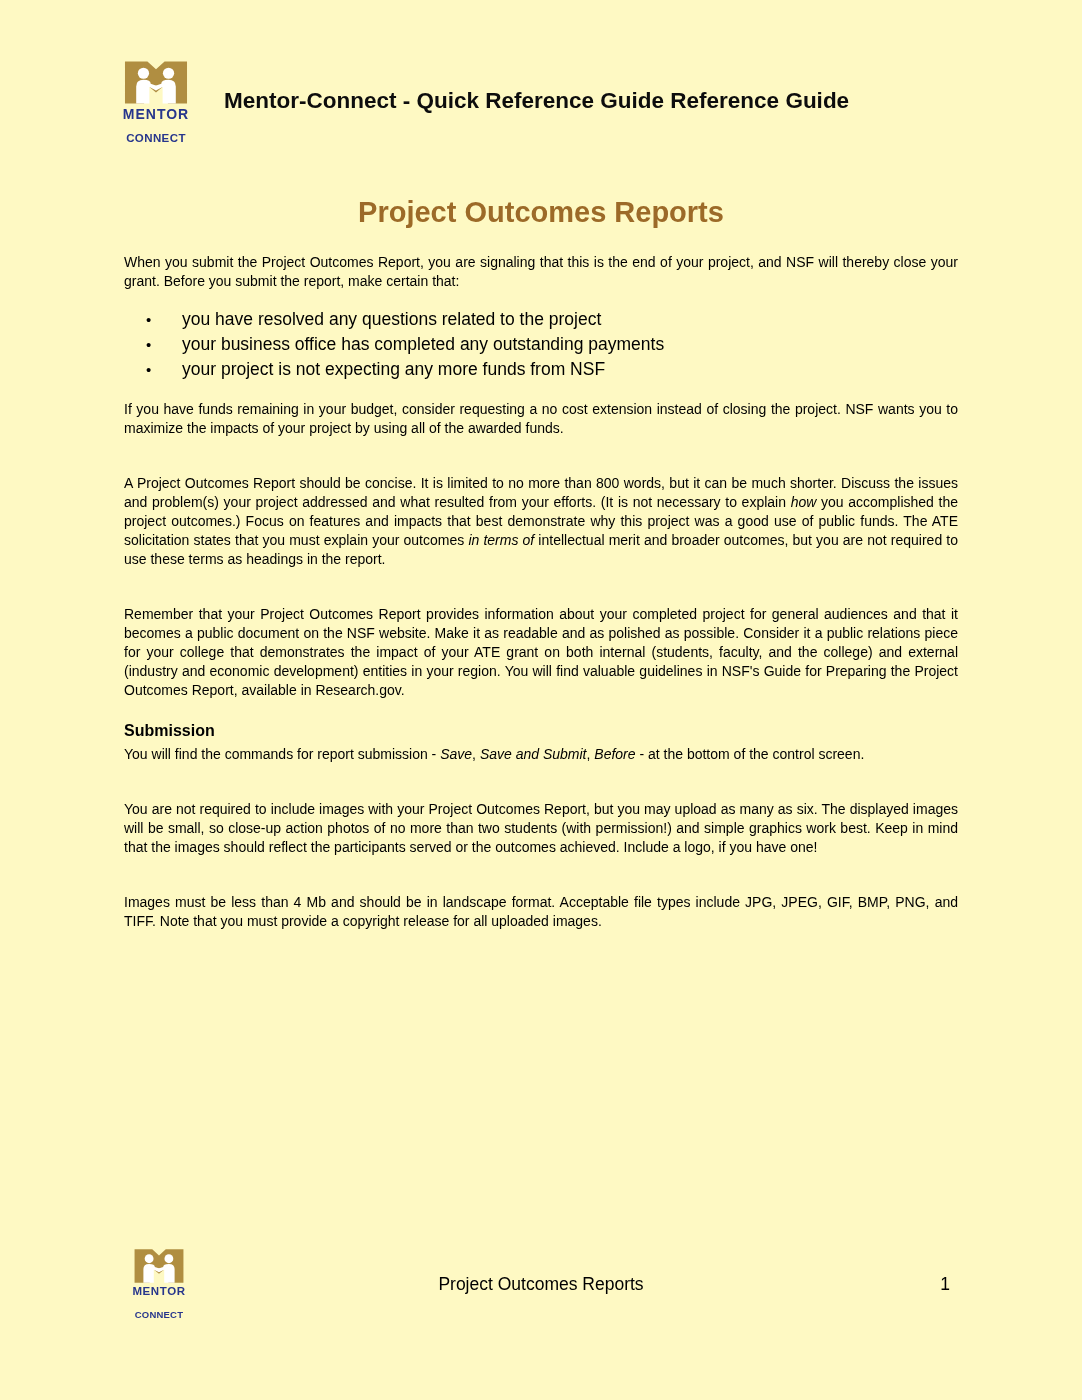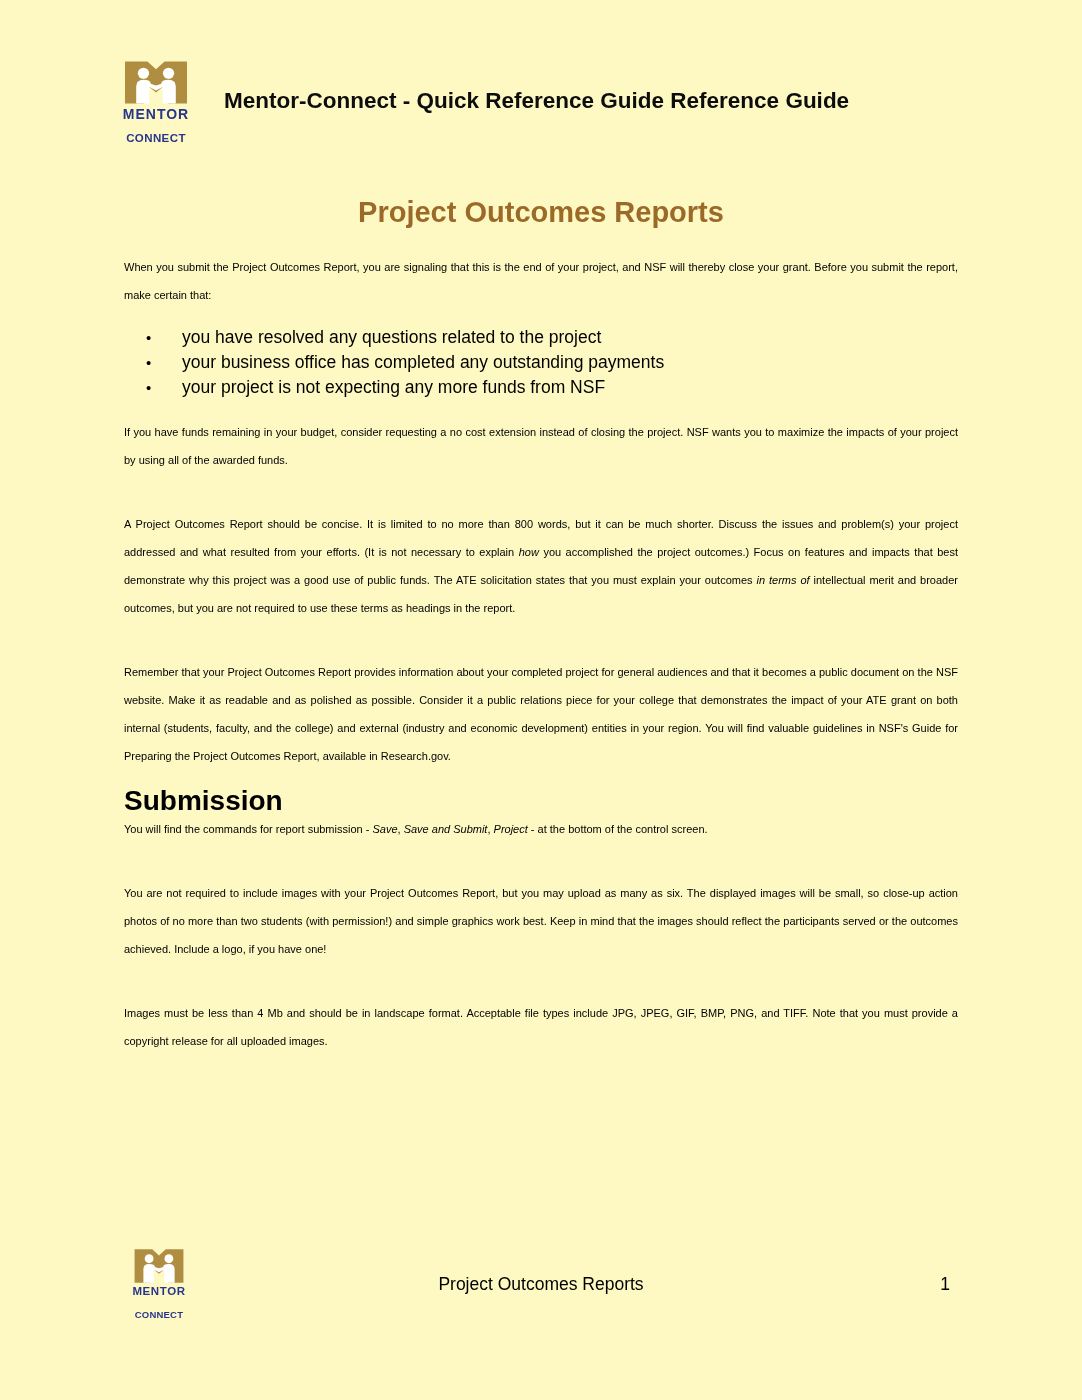--- a/index.html
+++ b/index.html
@@ -55,22 +55,22 @@
   }
   .doc-title{
     margin:44px 0 0 0;
     text-align:center;
     color:var(--title_brown);
     font-size:29px;
     line-height:36px;
     font-weight:bold;
   }
   .body-text{
-    font-size:11px;
-    line-height:28px;
+    font-size:14px;
+    line-height:19px;
     text-align:justify;
     margin:36px 0 0 0;
   }
   .first-para{margin-top:23px;}
   .checklist{
     list-style:none;
     margin:16px;padding:0;
   }
   .checklist li{
     position:relative;
@@ -80,21 +80,21 @@
   }
   .checklist li::before{
     content:"\2022";
     position:absolute;
     left:6px;
     font-size:15px;
   }
   .after-list{margin-top:18px;}
   .section-heading{
     margin:17px 0 0 0;
-    font-size:28px;
+    font-size:16px;
     line-height:27px;
     font-weight:bold;
   }
   .after-heading{margin-top:1px;}
   em{font-style:italic;}
   
   .doc-footer{
     position:absolute;
     left:124px;right:124px;top:1244px;
     height:80px;
@@ -144,21 +144,21 @@
     </ul>
 
     <p class="body-text after-list">If you have funds remaining in your budget, consider requesting a no cost extension instead of closing the project. NSF wants you to maximize the impacts of your project by using all of the awarded funds.</p>
 
     <p class="body-text"><span>A Project Outcomes Report should be concise. It is limited to no more than 800 words, but it can be much shorter. Discuss the issues and problem(s) your project addressed and what resulted from your efforts. (It is not necessary to explain </span><em>how</em><span> you accomplished the project outcomes.) Focus on features and impacts that best demonstrate why this project was a good use of public funds. The ATE solicitation states that you must explain your outcomes </span><em>in terms of</em><span> intellectual merit and broader outcomes, but you are not required to use these terms as headings in the report.</span></p>
 
     <p class="body-text">Remember that your Project Outcomes Report provides information about your completed project for general audiences and that it becomes a public document on the NSF website. Make it as readable and as polished as possible. Consider it a public relations piece for your college that demonstrates the impact of your ATE grant on both internal (students, faculty, and the college) and external (industry and economic development) entities in your region. You will find valuable guidelines in NSF's Guide for Preparing the Project Outcomes Report, available in Research.gov.</p>
 
     <h3 class="section-heading">Submission</h3>
 
-    <p class="body-text after-heading"><span>You will find the commands for report submission - </span><em>Save</em><span>, </span><em>Save and Submit</em><span>, </span><em>Project</em><span> - at the bottom of the control screen.</span></p>
+    <p class="body-text after-heading"><span>You will find the commands for report submission - </span><em>Save</em><span>, </span><em>Save and Submit</em><span>, </span><em>Before</em><span> - at the bottom of the control screen.</span></p>
 
     <p class="body-text">You are not required to include images with your Project Outcomes Report, but you may upload as many as six. The displayed images will be small, so close-up action photos of no more than two students (with permission!) and simple graphics work best. Keep in mind that the images should reflect the participants served or the outcomes achieved. Include a logo, if you have one!</p>
 
     <p class="body-text">Images must be less than 4 Mb and should be in landscape format. Acceptable file types include JPG, JPEG, GIF, BMP, PNG, and TIFF. Note that you must provide a copyright release for all uploaded images.</p>
   </div>
 
   <div class="doc-footer">
     <div class="logo logo-footer">
       <svg width="52" height="36" viewBox="0 0 100 68" aria-hidden="true">
         <path class="logo-gold" d="M3,2 L37,2 L50,14 L63,2 L97,2 L97,66 L68,66 L68,34 L50,49 L32,34 L32,66 L3,66 Z"></path>

